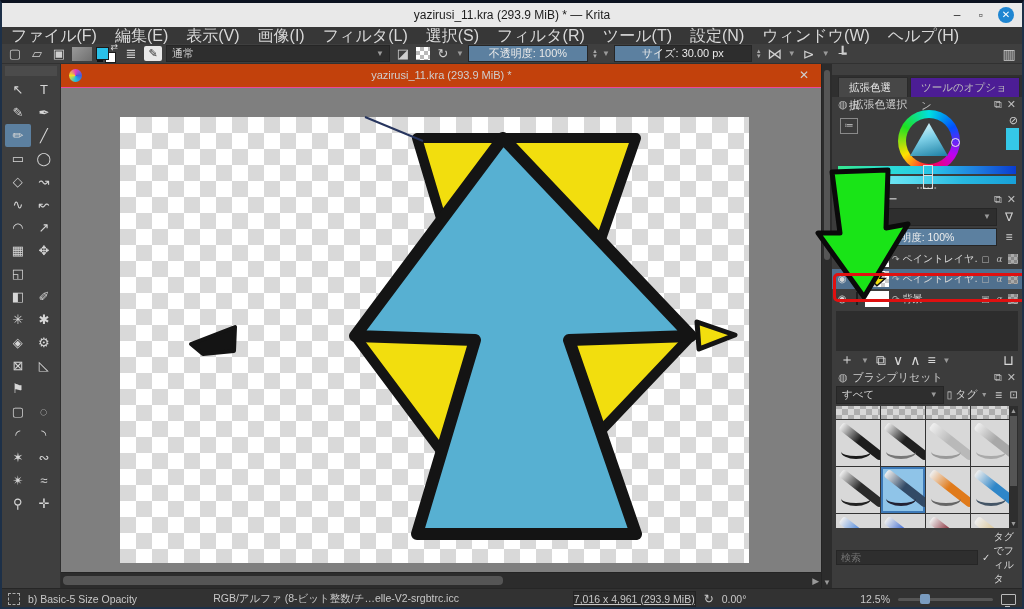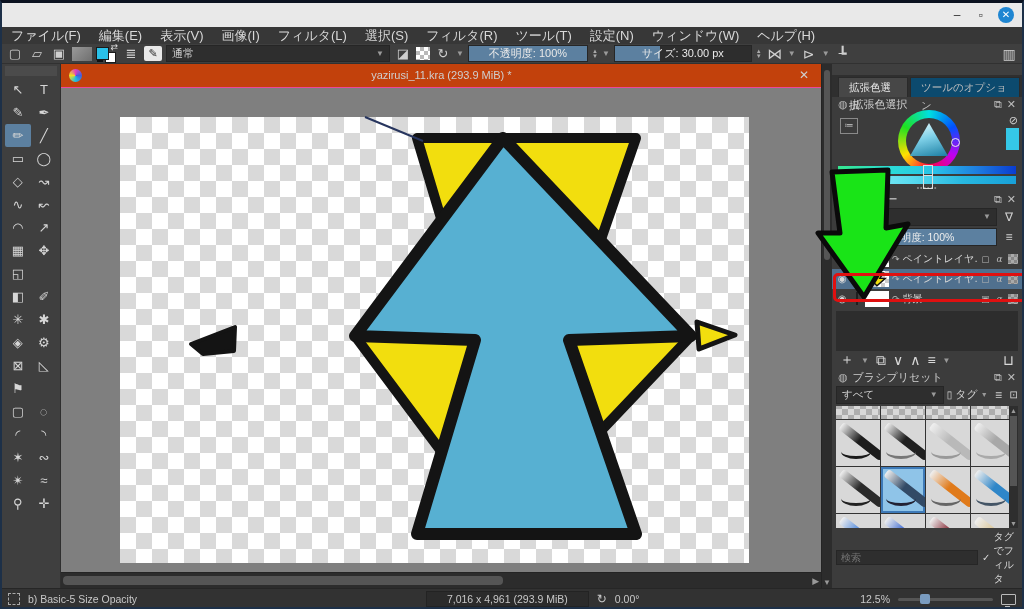--- a/index.html
+++ b/index.html
@@ -7,21 +7,21 @@
     border:2px solid #1d3048;border-top:3px solid #0b1220;box-sizing:border-box;
     font-family:"Liberation Sans",sans-serif;overflow:hidden;}
   
   #titlebar{height:24px;background:#e9e9e9;display:flex;align-items:center;position:relative;}
   #titlebar .title{flex:1;text-align:center;font-size:12px;color:#1c1c1c;}
   .winbtns{position:absolute;right:8px;top:0;height:24px;display:flex;align-items:center;gap:10px;}
   .winbtn{font-size:12px;color:#333;width:14px;text-align:center;cursor:default;}
   .winbtn.close{width:16px;height:16px;border-radius:50%;background:#1f86d2;color:#fff;
     font-size:10px;line-height:16px;}
   
-  #menubar{height:17px;background:#373737;display:flex;align-items:center;font-size:13px;color:#d8d8d8;}
+  #menubar{height:17px;background:#373737;display:flex;align-items:center;font-size:16px;color:#d8d8d8;}
   .menu-item{padding:0 9px;line-height:17px;}
   
   #toolbar{height:19px;background:#3f3f3f;border-bottom:1px solid #313131;display:flex;align-items:center;
     gap:4px;padding:0 4px;color:#cfcfcf;font-size:13px;}
   .tbtn{width:18px;height:16px;display:flex;align-items:center;justify-content:center;font-size:13px;}
   .swatch{width:20px;height:14px;background:linear-gradient(135deg,#9a9a9a,#6f6f6f);}
   .fgbg{position:relative;width:22px;height:18px;}
   .fgbg .fg{position:absolute;left:0;top:2px;width:11px;height:11px;background:#29c0e8;border:1px solid #1a1a1a;}
   .fgbg .bg{position:absolute;left:9px;top:7px;width:9px;height:9px;background:#fff;border:1px solid #1a1a1a;}
   .fgbg .bk{position:absolute;left:1px;top:11px;width:6px;height:6px;background:#111;}
@@ -67,21 +67,21 @@
     border:2px solid #27355e;color:#14224a;font-size:14px;display:flex;align-items:center;justify-content:center;}
   #hscroll{position:relative;height:15px;background:#2c2c2c;border-top:1px solid #242424;}
   #hscroll .thumb{position:absolute;left:2px;top:3px;width:440px;height:9px;background:#555;border-radius:4px;}
   #hscroll .endbtn{position:absolute;right:2px;top:3px;color:#999;font-size:9px;}
   #vscroll{position:relative;width:10px;background:#2c2c2c;border-left:1px solid #242424;}
   #vscroll .thumb{position:absolute;left:2px;top:6px;width:6px;height:190px;background:#555;border-radius:3px;}
   #vscroll .endbtn{position:absolute;bottom:1px;left:1px;color:#999;font-size:8px;}
   
   #right-panel{width:190px;background:#3c3c3c;display:flex;flex-direction:column;font-size:11px;color:#d4d4d4;margin-top:11px;}
   #panel-tabs{display:flex;height:20px;background:#2f2f2f;gap:2px;padding:2px 2px 0 6px;}
-  .ptab{padding:0 10px;line-height:18px;font-size:10.5px;background:#0c4a6e;color:#bdbdbd;border:1px solid #2a2a2a;border-bottom:none;}
+  .ptab{padding:0 10px;line-height:18px;font-size:10.5px;background:#4c1d95;color:#bdbdbd;border:1px solid #2a2a2a;border-bottom:none;}
   .ptab.active{background:#474747;color:#e8e8e8;}
   .docker-hdr{height:18px;display:flex;align-items:center;gap:5px;padding:0 6px;color:#cfcfcf;font-size:11px;}
   .docker-hdr .hico{font-size:11px;color:#bdbdbd;}
   .docker-hdr .spring{flex:1;}
   #selector-body{position:relative;height:66px;}
   .listbtn{position:absolute;left:8px;top:6px;width:16px;height:14px;border:1px solid #8a8a8a;color:#cfcfcf;
     font-size:9px;text-align:center;line-height:13px;}
   .wheel{position:absolute;left:66px;top:-2px;width:62px;height:62px;border-radius:50%;
     background:conic-gradient(from 0deg,#00e0e0,#0050ff,#c000f0,#ff0040,#ffe000,#20e020,#00e0e0);}
   .wheel .hole{position:absolute;inset:8px;border-radius:50%;background:#3c3c3c;}
@@ -145,37 +145,38 @@
   #preset-vscroll .thumb{position:absolute;left:1px;top:10px;width:7px;height:70px;background:#555;}
   #preset-vscroll .a{position:absolute;left:1px;color:#999;font-size:7px;}
   #search-row{display:flex;align-items:center;gap:4px;padding:2px 4px;}
   #search-input{flex:1;height:13px;background:#2e2e2e;border:1px solid #262626;color:#bbb;
     font-size:10px;padding:0 4px;font-family:"Liberation Sans",sans-serif;}
   #tagfilter{display:flex;align-items:center;gap:3px;font-size:10px;color:#d8d8d8;}
   
   #statusbar{height:20px;background:#323232;border-top:1px solid #262626;display:flex;align-items:center;
     gap:8px;padding:0 6px;font-size:10.5px;color:#c8c8c8;}
   #statusbar .selico{width:10px;height:10px;border:1px dashed #aaa;}
-  #statusbar .sizebox{background:#2b2b2b;border:1px solid #232323;padding:1px 20px;}
+  #statusbar .sizebox{background:#2b2b2b;border:1px solid #232323;padding:1px 0;text-decoration:underline;}
   #statusbar .spring{flex:1;}
   #zoomslider{position:relative;width:95px;height:3px;background:#555;border-radius:2px;}
   #zoomslider .knob{position:absolute;left:22px;top:-4px;width:10px;height:10px;background:#7a9cc0;border-radius:2px;}
   .monitor{width:13px;height:9px;border:1.5px solid #bbb;border-radius:1px;position:relative;}
   .monitor::after{content:"";position:absolute;left:3px;bottom:-4px;width:5px;height:2px;background:#bbb;}
   
   #green-arrow{position:absolute;left:0;top:0;width:1024px;height:609px;pointer-events:none;}
   #red-box{position:absolute;left:831px;top:270px;width:189px;height:23px;border:3px solid #e01010;
     border-radius:5px;pointer-events:none;}
 </style>
 </head>
 <body>
 
 <div id="window">
 
   <div id="titlebar">
+    <div class="title">yazirusi_11.kra (293.9 MiB) * — Krita</div>
     <div class="winbtns">
       <div class="winbtn">–</div>
       <div class="winbtn">▫</div>
       <div class="winbtn close">✕</div>
     </div>
   </div>
 
   <div id="menubar">
       <span class="menu-item">ファイル(F)</span>
       <span class="menu-item">編集(E)</span>
@@ -493,20 +494,21 @@
           <span>タグでフィルタ</span>
         </div>
       </div>
     </div>
   </div>
 
   <div id="statusbar">
     <div class="selico"></div>
     <span>b) Basic-5 Size Opacity</span>
     <span style="width:60px"></span>
+    <span>RGB/アルファ (8-ビット整数/チ…elle-V2-srgbtrc.icc</span>
     <span class="spring"></span>
     <div class="sizebox">7,016 x 4,961 (293.9 MiB)</div>
     <span style="font-size:12px">↻</span>
     <span>0.00°</span>
     <span class="spring"></span>
     <span>12.5%</span>
     <div id="zoomslider">
       <div class="knob"></div>
     </div>
     <div class="monitor"></div>

